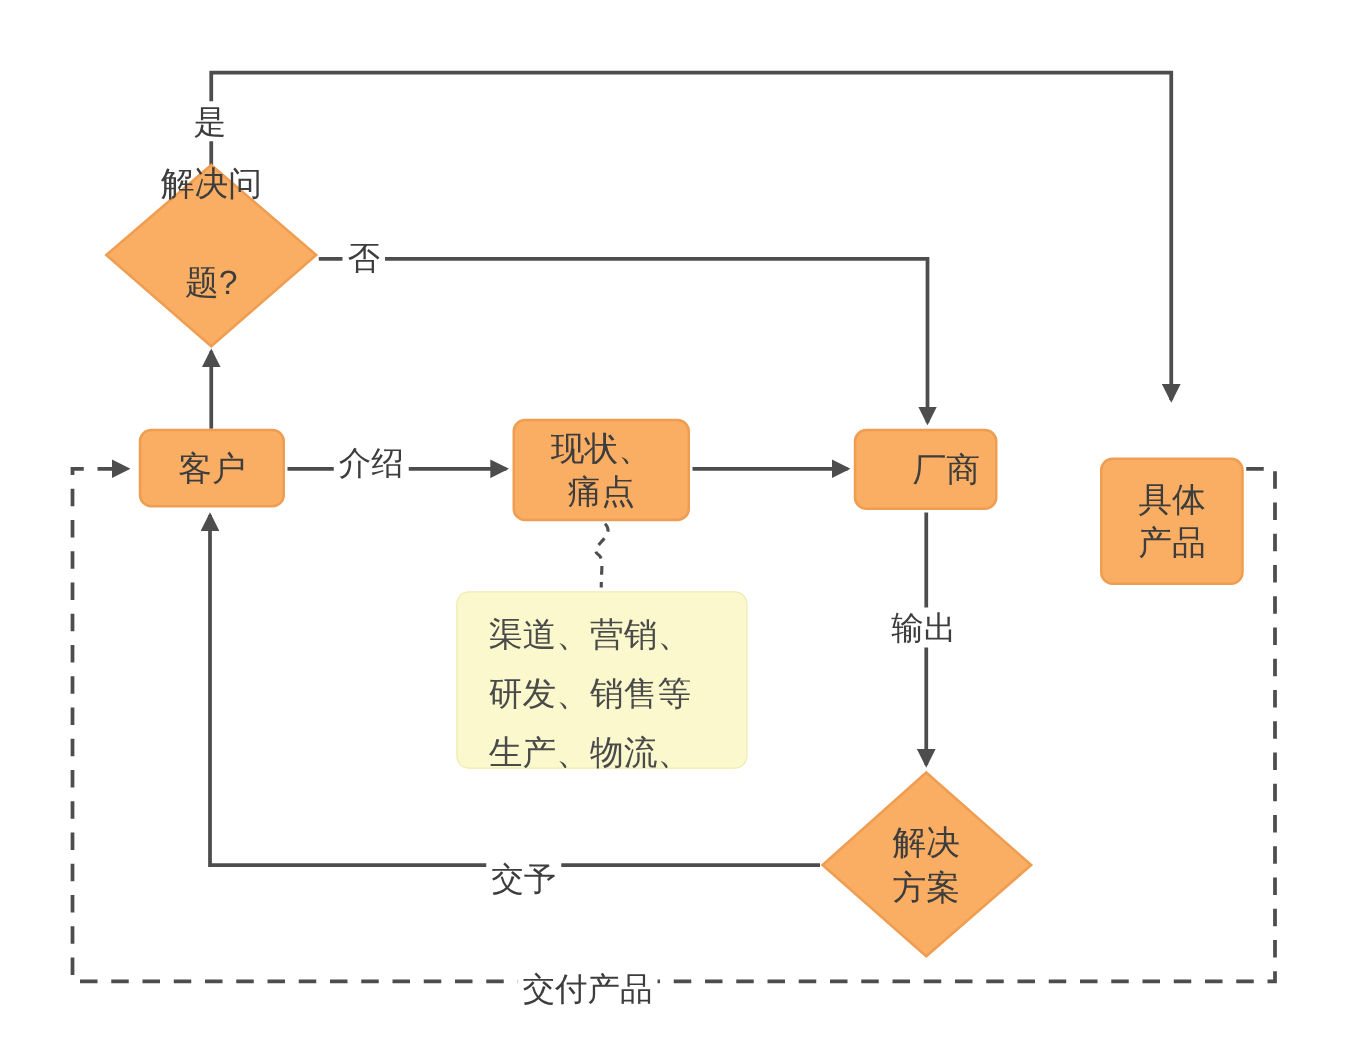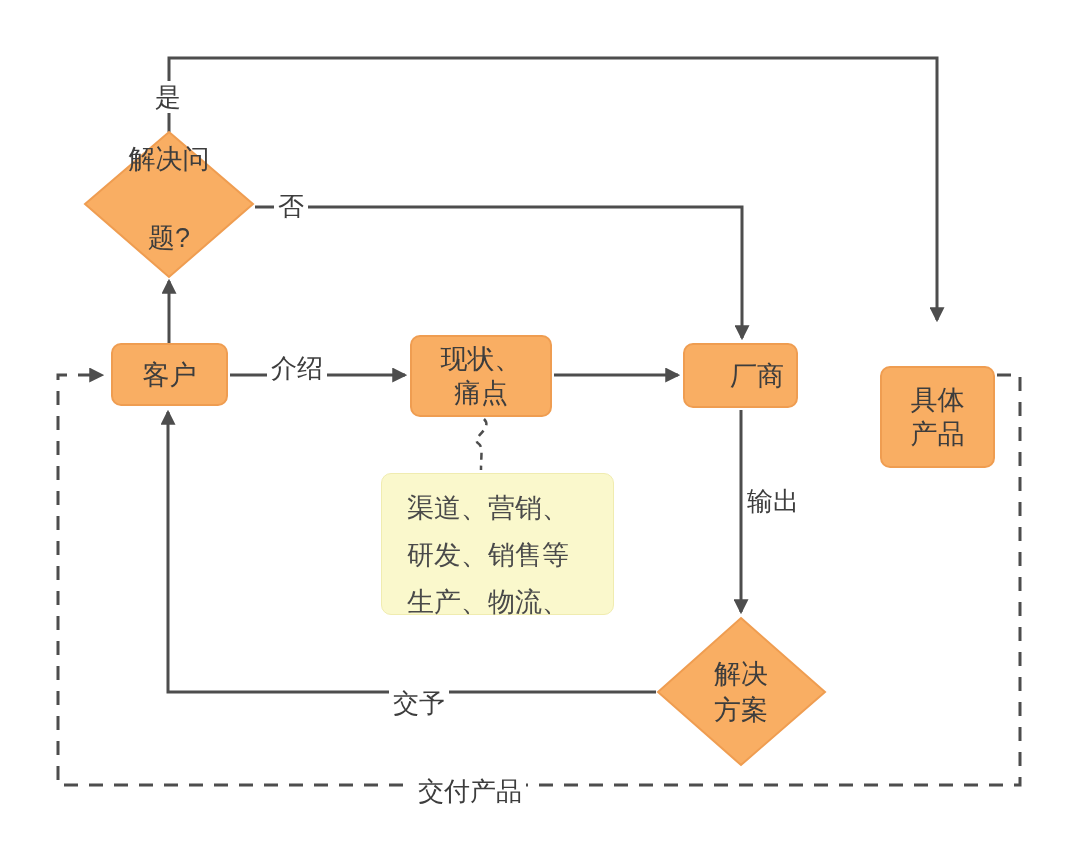--- a/index.html
+++ b/index.html
@@ -87,21 +87,21 @@
     <path d="M 656 692 L 168 692 L 168 412" stroke="#4D4D4D" stroke-width="3" fill="none" marker-end="url(#arrow)"></path>
 
     <path d="M 484 419 C 494 429 469 438 479 444 C 483 447 481 456 481 470" stroke="#4D4D4D" stroke-width="2.5" fill="none" stroke-dasharray="7 6"></path>
 
     <path d="M 997 375 L 1020 375 L 1020 785 L 58 785 L 58 375 L 102 375" stroke="#4D4D4D" stroke-width="3" fill="none" stroke-dasharray="14 11" marker-end="url(#arrow)"></path>
 
     <polygon points="169,132 253,204 169,277 85,204" fill="#F9AE63" stroke="#EF9D51" stroke-width="2"></polygon>
     <polygon points="741,618 825,692 741,765 658,692" fill="#F9AE63" stroke="#EF9D51" stroke-width="2"></polygon>
   </svg>
 
-  <div class="diamond-label" style="left:94px; top:157px; width:150px; height:82px;gap:43px;">
+  <div class="diamond-label" style="left:94px; top:145px; width:150px; height:82px;gap:43px;">
     <div>解决问</div>
     <div>题?</div>
   </div>
   <div class="diamond-label" style="left:666px; top:651px; width:150px; height:82px;">
     <div>解决</div>
     <div>方案</div>
   </div>
 
   <div class="node" style="left:111px; top:343px; width:117px; height:63px;">
     <div>客户</div>
@@ -111,26 +111,26 @@
     <div>痛点</div>
   </div>
   <div class="node" style="left:683px; top:343px; width:115px; height:65px;padding-left:33px;">
     <div>厂商</div>
   </div>
   <div class="node" style="left:880px; top:325px; width:115px; height:102px;margin-top:41px;">
     <div>具体</div>
     <div>产品</div>
   </div>
 
-  <div class="note" style="left:365px; top:473px; width:233px; height:142px;margin-left:16px;">
+  <div class="note" style="left:365px; top:473px; width:233px; height:142px;">
     <div>渠道、营销、</div>
     <div>研发、销售等</div>
     <div>生产、物流、</div>
   </div>
 
   <div class="elabel" style="left:168px; top:97px;">是</div>
   <div class="elabel" style="left:291px; top:206px;">否</div>
-  <div class="elabel" style="left:297px; top:370px;font-family:Liberation Mono, monospace;">介绍</div>
-  <div class="elabel" style="left:773px; top:502px;font-family:Liberation Serif, serif;">输出</div>
+  <div class="elabel" style="left:297px; top:370px;">介绍</div>
+  <div class="elabel" style="left:739px; top:502px;">输出</div>
   <div class="elabel" style="left:419px; top:703px;">交予</div>
   <div class="elabel" style="left:470px; top:791px;">交付产品</div>
 
 </div>
 
 </body></html>

